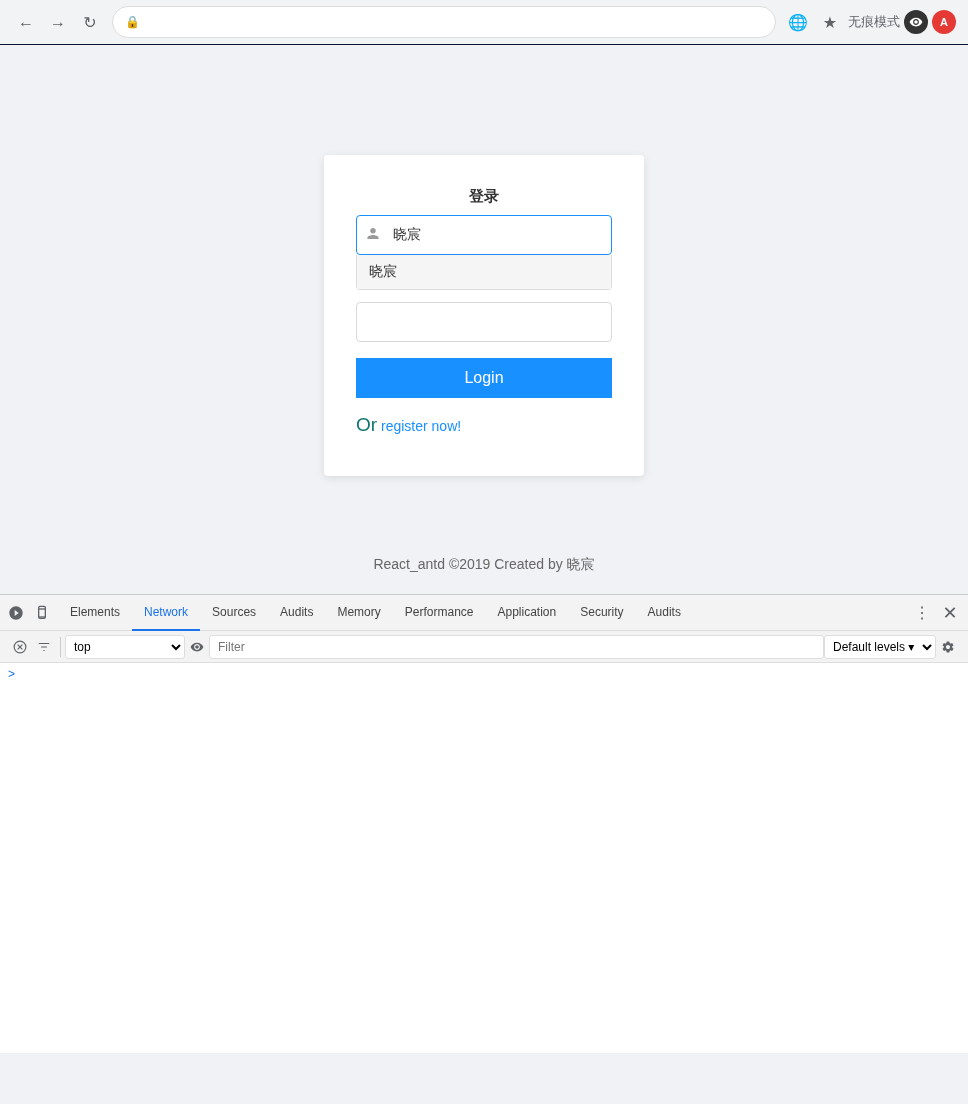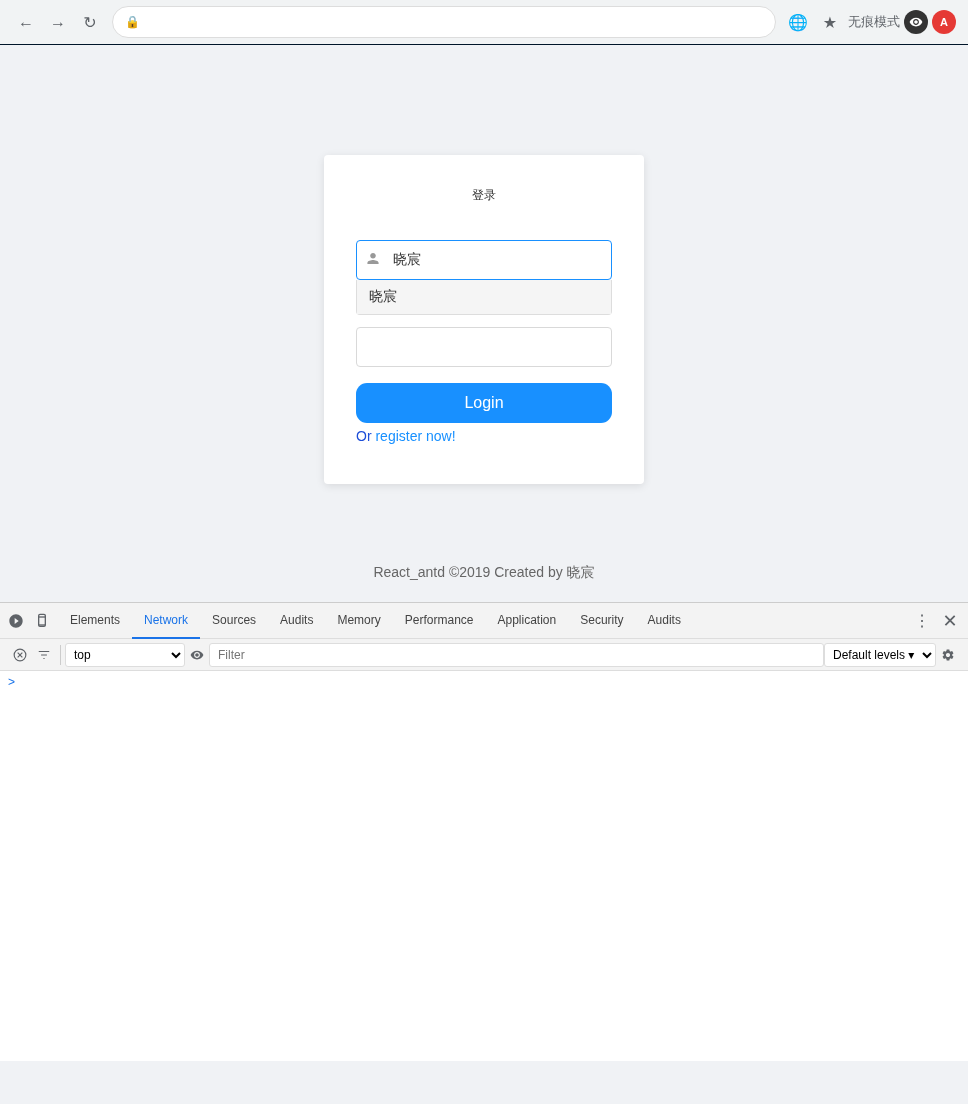--- a/index.html
+++ b/index.html
@@ -129,24 +129,24 @@
       background: #fff;
       border-radius: 4px;
       padding: 32px 32px 40px;
       width: 320px;
       box-shadow: 0 2px 8px rgba(0,0,0,0.1);
       position: relative;
       z-index: 1;
     }
     .login-title {
       text-align: center;
-      font-size: 12px;
-      font-weight: 400;
+      font-size: 15px;
+      font-weight: 700;
       color: #333;
-      margin-bottom: 36px;
+      margin-bottom: 9px;
     }
 
     
     .input-wrapper {
       position: relative;
       margin-bottom: 0;
     }
     .input-field {
       width: 100%;
       height: 40px;
@@ -197,30 +197,30 @@
       background: #fff;
     }
 
     
     .login-btn {
       width: 100%;
       height: 40px;
       background: #1890ff;
       color: #fff;
       border: none;
-      border-radius: 11px;
+      border-radius: 0;
       font-size: 16px;
       cursor: pointer;
-      margin-bottom: 5px;
+      margin-bottom: 16px;
     }
 
     
     .register-text {
-      font-size: 14px;
-      color: #1d4ed8;
+      font-size: 19px;
+      color: #0f766e;
     }
     .register-link {
       color: #1890ff;
       text-decoration: none;
     }
 
     
     .page-footer {
       background: #f0f2f5;
       text-align: center;

